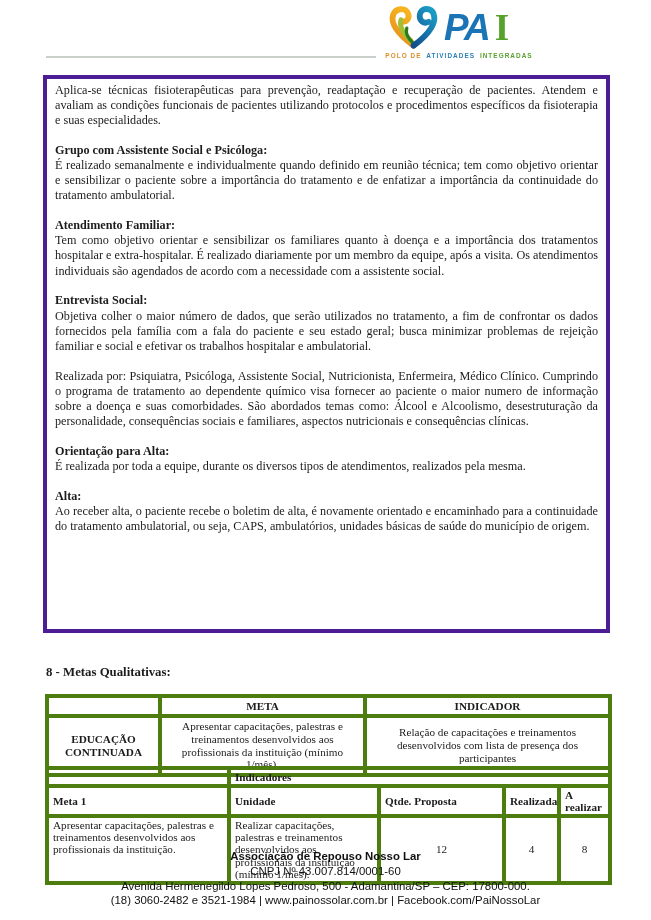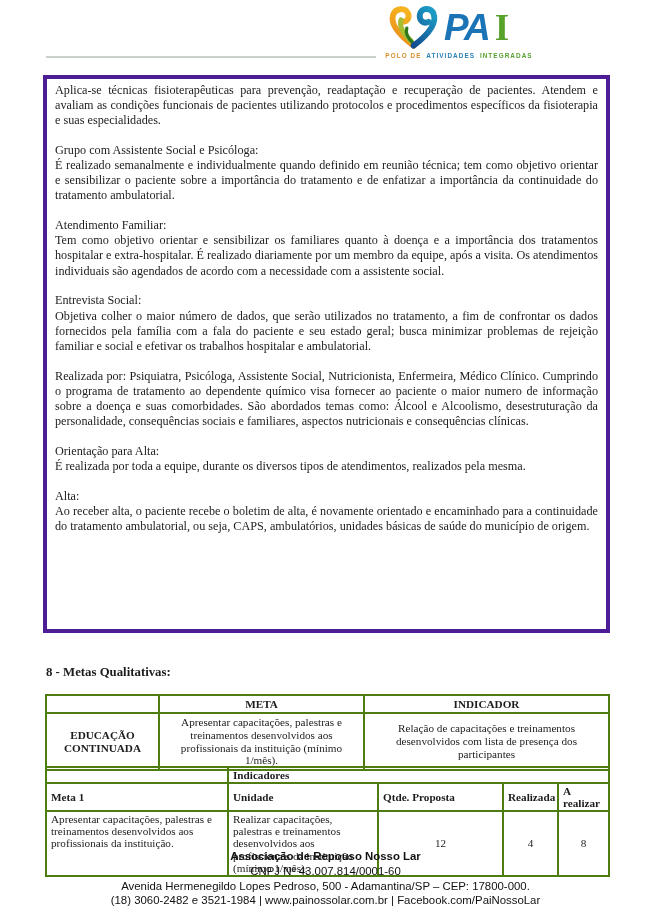--- a/index.html
+++ b/index.html
@@ -60,34 +60,34 @@
     box-sizing: border-box;
     border: 4px solid #4c1d95;
     padding: 4px 8px 0 8px;
     font-size: 12.2px;
     line-height: 15.1px;
     text-align: justify;
     overflow: hidden;
   }
   .section { margin: 0; }
   .section + .section { margin-top: 14.8px; }
-  .sec-h { font-weight: normal; margin-top: 7px; }
+  .sec-h { font-weight: bold; margin-top: 7px; }
   .sec-h:empty { display: none; }
   .sec-t { }
 
   
   .metas-heading {
     position: absolute;
     left: 46px; top: 665px;
     font-size: 12.8px; font-weight: bold;
   }
 
   
   table { border-collapse: collapse; table-layout: fixed; position: absolute; left: 45px; }
-  td, th { border: 2px solid #4d7c0f; overflow: hidden; }
+  td, th { border: 4px solid #4d7c0f; overflow: hidden; }
   .t1 { top: 694px; width: 563px; font-size: 11.2px; line-height: 12.8px; }
   .t1 th { font-weight: bold; text-align: center; padding: 1px 3px; height: 14px; }
   .t1 td { text-align: center; vertical-align: middle; padding: 2px 6px; }
   .t1 .cat-cell { font-weight: bold; }
   .t1 .meta-cell, .t1 .ind-cell { height: 41px; }
 
   .t2 { top: 766px; width: 563px; font-size: 11.2px; line-height: 12.1px; }
   .t2 th { font-weight: bold; text-align: left; padding: 1px 4px; }
   .t2 .group-row td, .t2 .group-row th { height: 12px; }
   .t2 .head-row th { height: 13px; }

